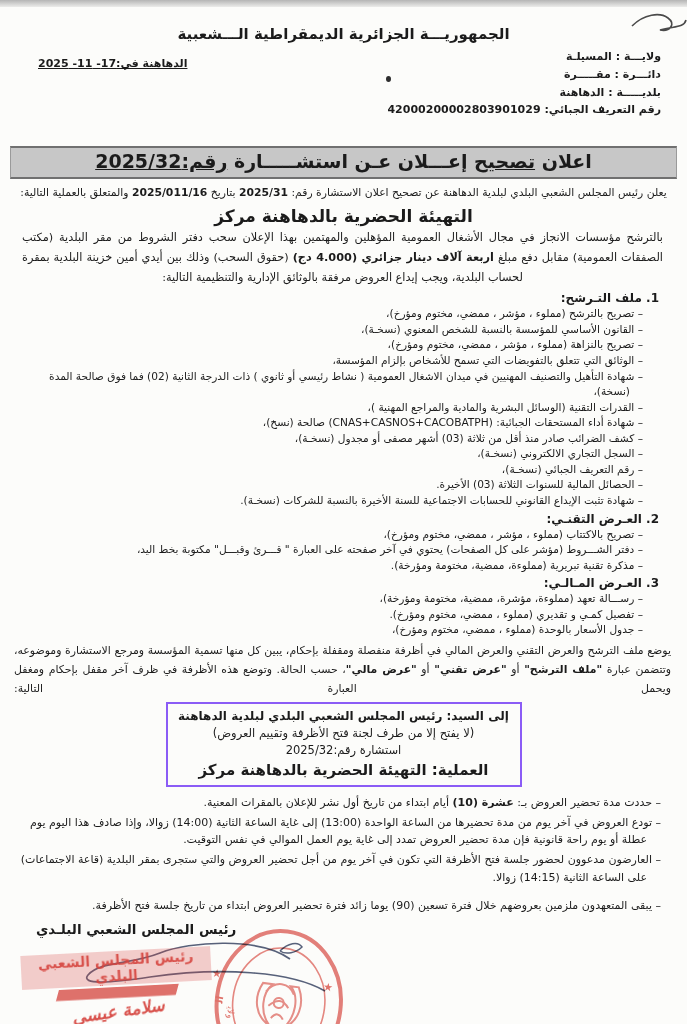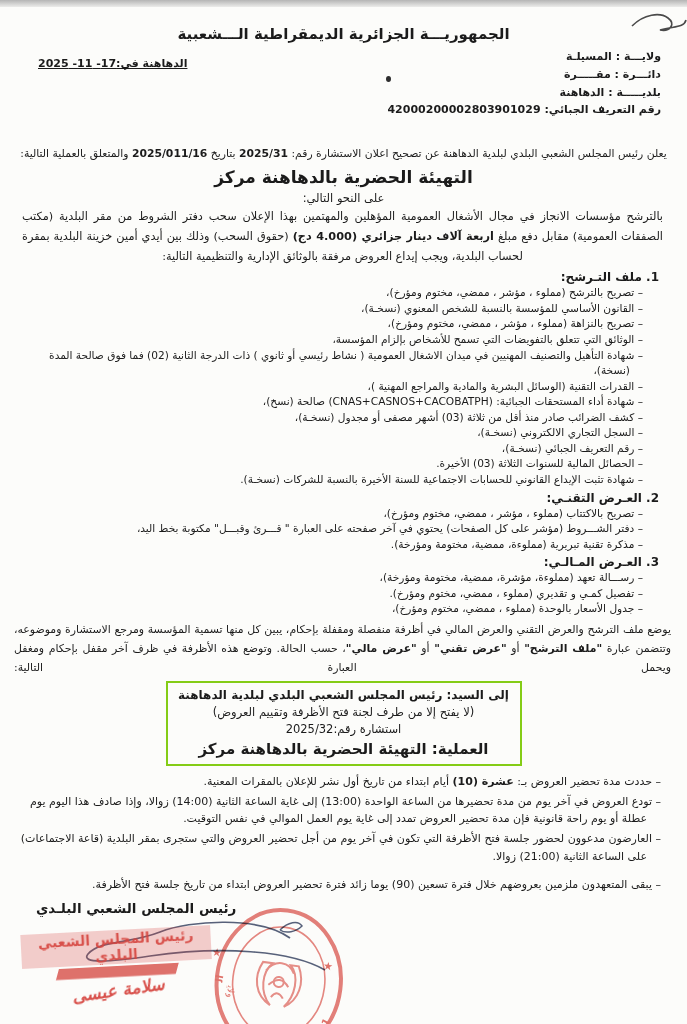--- a/index.html
+++ b/index.html
@@ -34,21 +34,21 @@
     margin:2px 24px 0 22px;}
 
   .sec-h{font-weight:bold;font-size:12px;margin:3px 28px 1px 0;}
   .list{margin:0 44px 0 10px;}
   .ditem{font-size:10.6px;line-height:1.47;padding-right:13px;text-indent:-13px;text-align:right;}
   .ditem::before{content:"– ";}
 
   .env-para{font-size:10.9px;line-height:1.75;text-align:justify;text-align-last:justify;
     margin:3px 16px 0 14px;}
 
-  .addr-box{width:340px;margin:4px auto 0;border:2px solid #84cc16;
+  .addr-box{width:340px;margin:4px auto 0;border:2px solid #8b5cf6;
     text-align:center;padding:3px 6px 4px;background:#fcfcfa;}
   .addr1{font-size:12px;font-weight:bold;line-height:1.5;}
   .addr2,.addr3{font-size:11.5px;line-height:1.5;}
   .addr4{font-size:15px;font-weight:bold;line-height:1.4;}
 
   .bullets{margin:7px 26px 0 14px;}
   .bitem{font-size:11px;line-height:1.62;padding-right:14px;text-indent:-14px;
     text-align:right;margin-bottom:2px;}
   .bitem::before{content:"– ";}
   .bitem.gap{margin-top:10px;}
@@ -86,27 +86,29 @@
       <div>دائـــرة : مقـــــرة</div>
       <div>بلديـــــة : الدهاهنة</div>
       <div class="tax-line">
         <span>رقم التعريف الجبائي:</span>
         <span class="num">42000200002803901029</span>
       </div>
     </div>
     <div class="date-line">الدهاهنة في:17- 11- 2025</div>
   </div>
 
+  <div class="banner">
+    <span>اعلان </span><span class="u">تصحيح</span><span> إعـــلان عـن استشـــــارة </span><span class="u">رقم:2025/32</span>
+  </div>
 
   <div class="intro">
     <span>يعلن رئيس المجلس الشعبي البلدي لبلدية الدهاهنة عن تصحيح اعلان الاستشارة رقم: </span><span class="b">2025/31</span><span> بتاريخ </span><span class="b">2025/011/16</span><span> والمتعلق بالعملية التالية:</span>
   </div>
 
   <div class="optitle">التهيئة الحضرية بالدهاهنة مركز</div>
-  <div class="following">على النحو التالي:</div>
 
   <div class="para">
     <span>بالترشح مؤسسات الانجاز في مجال الأشغال العمومية المؤهلين والمهتمين بهذا الإعلان سحب دفتر الشروط من مقر البلدية (مكتب الصفقات العمومية) مقابل دفع مبلغ </span><span class="b">اربعة آلاف دينار جزائري (4.000 دج)</span><span> (حقوق السحب) وذلك بين أيدي أمين خزينة البلدية بمقرة لحساب البلدية، ويجب إيداع العروض مرفقة بالوثائق الإدارية والتنظيمية التالية:</span>
   </div>
 
   <div class="sec-h">1. ملف التـرشح:</div>
   <div class="list">
     <div class="ditem">تصريح بالترشح (مملوء ، مؤشر ، ممضي، مختوم ومؤرخ)،</div>
     <div class="ditem">القانون الأساسي للمؤسسة بالنسبة للشخص المعنوي (نسخـة)،</div>
     <div class="ditem">تصريح بالنزاهة (مملوء ، مؤشر ، ممضي، مختوم ومؤرخ)،</div>
@@ -144,21 +146,21 @@
     <div class="addr2">(لا يفتح إلا من طرف لجنة فتح الأظرفة وتقييم العروض)</div>
     <div class="addr3">استشارة رقم:2025/32</div>
     <div class="addr4">العملية: التهيئة الحضرية بالدهاهنة مركز</div>
   </div>
 
   <div class="bullets">
     <div class="bitem">
       <span>حددت مدة تحضير العروض بـ: </span><span class="b">عشرة (10)</span><span> أيام ابتداء من تاريخ أول نشر للإعلان بالمقرات المعنية.</span>
     </div>
     <div class="bitem">تودع العروض في آخر يوم من مدة تحضيرها من الساعة الواحدة (13:00) إلى غاية الساعة الثانية (14:00) زوالا، وإذا صادف هذا اليوم يوم عطلة أو يوم راحة قانونية فإن مدة تحضير العروض تمدد إلى غاية يوم العمل الموالي في نفس التوقيت.</div>
-    <div class="bitem">العارضون مدعوون لحضور جلسة فتح الأظرفة التي تكون في آخر يوم من أجل تحضير العروض والتي ستجرى بمقر البلدية (قاعة الاجتماعات) على الساعة الثانية (21:00) زوالا.</div>
+    <div class="bitem">العارضون مدعوون لحضور جلسة فتح الأظرفة التي تكون في آخر يوم من أجل تحضير العروض والتي ستجرى بمقر البلدية (قاعة الاجتماعات) على الساعة الثانية (14:15) زوالا.</div>
     <div class="bitem gap">يبقى المتعهدون ملزمين بعروضهم خلال فترة تسعين (90) يوما زائد فترة تحضير العروض ابتداء من تاريخ جلسة فتح الأظرفة.</div>
   </div>
 
   <div class="sig">
     <div class="sig-title">رئيس المجلس الشعبي البلـدي</div>
 
     <svg class="pen-sign" viewBox="0 0 300 110">
       <path d="M250,28 C220,6 150,10 120,22 C90,34 60,30 48,44 C40,54 70,52 110,46 C180,36 250,40 285,60" fill="none" stroke="#45506b" stroke-width="1.7" opacity="0.9"></path>
       <path d="M240,20 C248,12 258,10 262,16 C256,22 246,24 240,20" fill="none" stroke="#45506b" stroke-width="1.5" opacity="0.9"></path>
     </svg>

